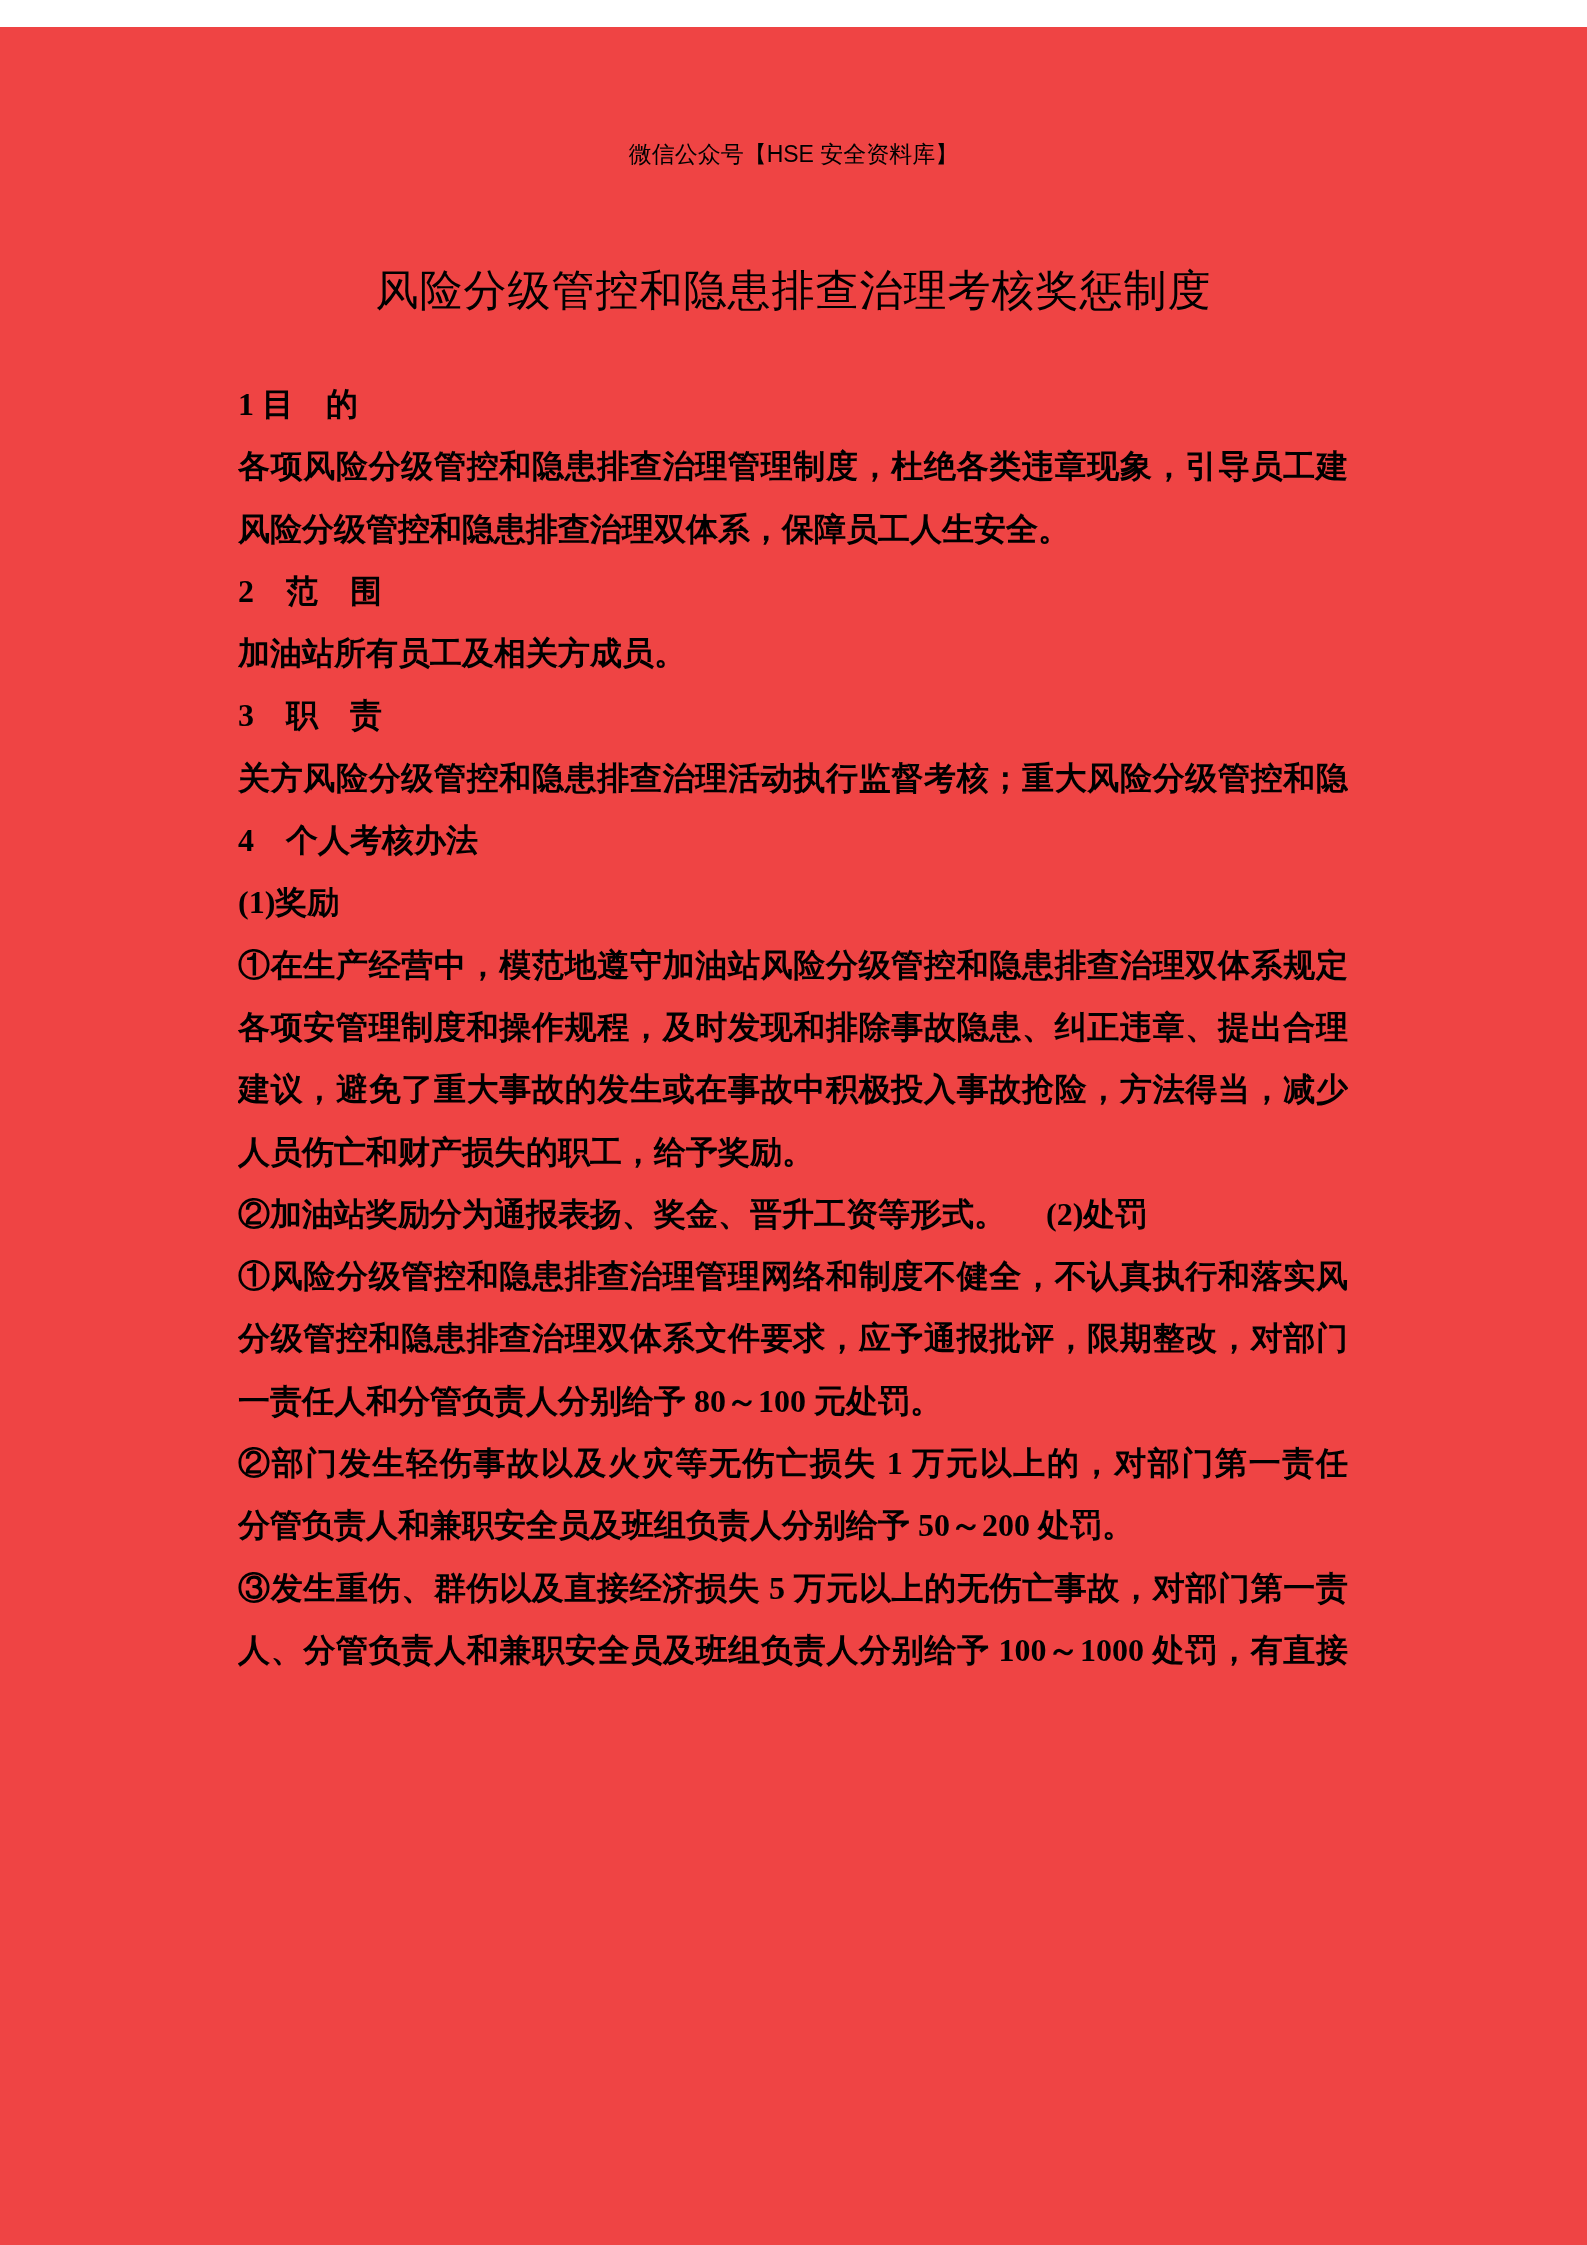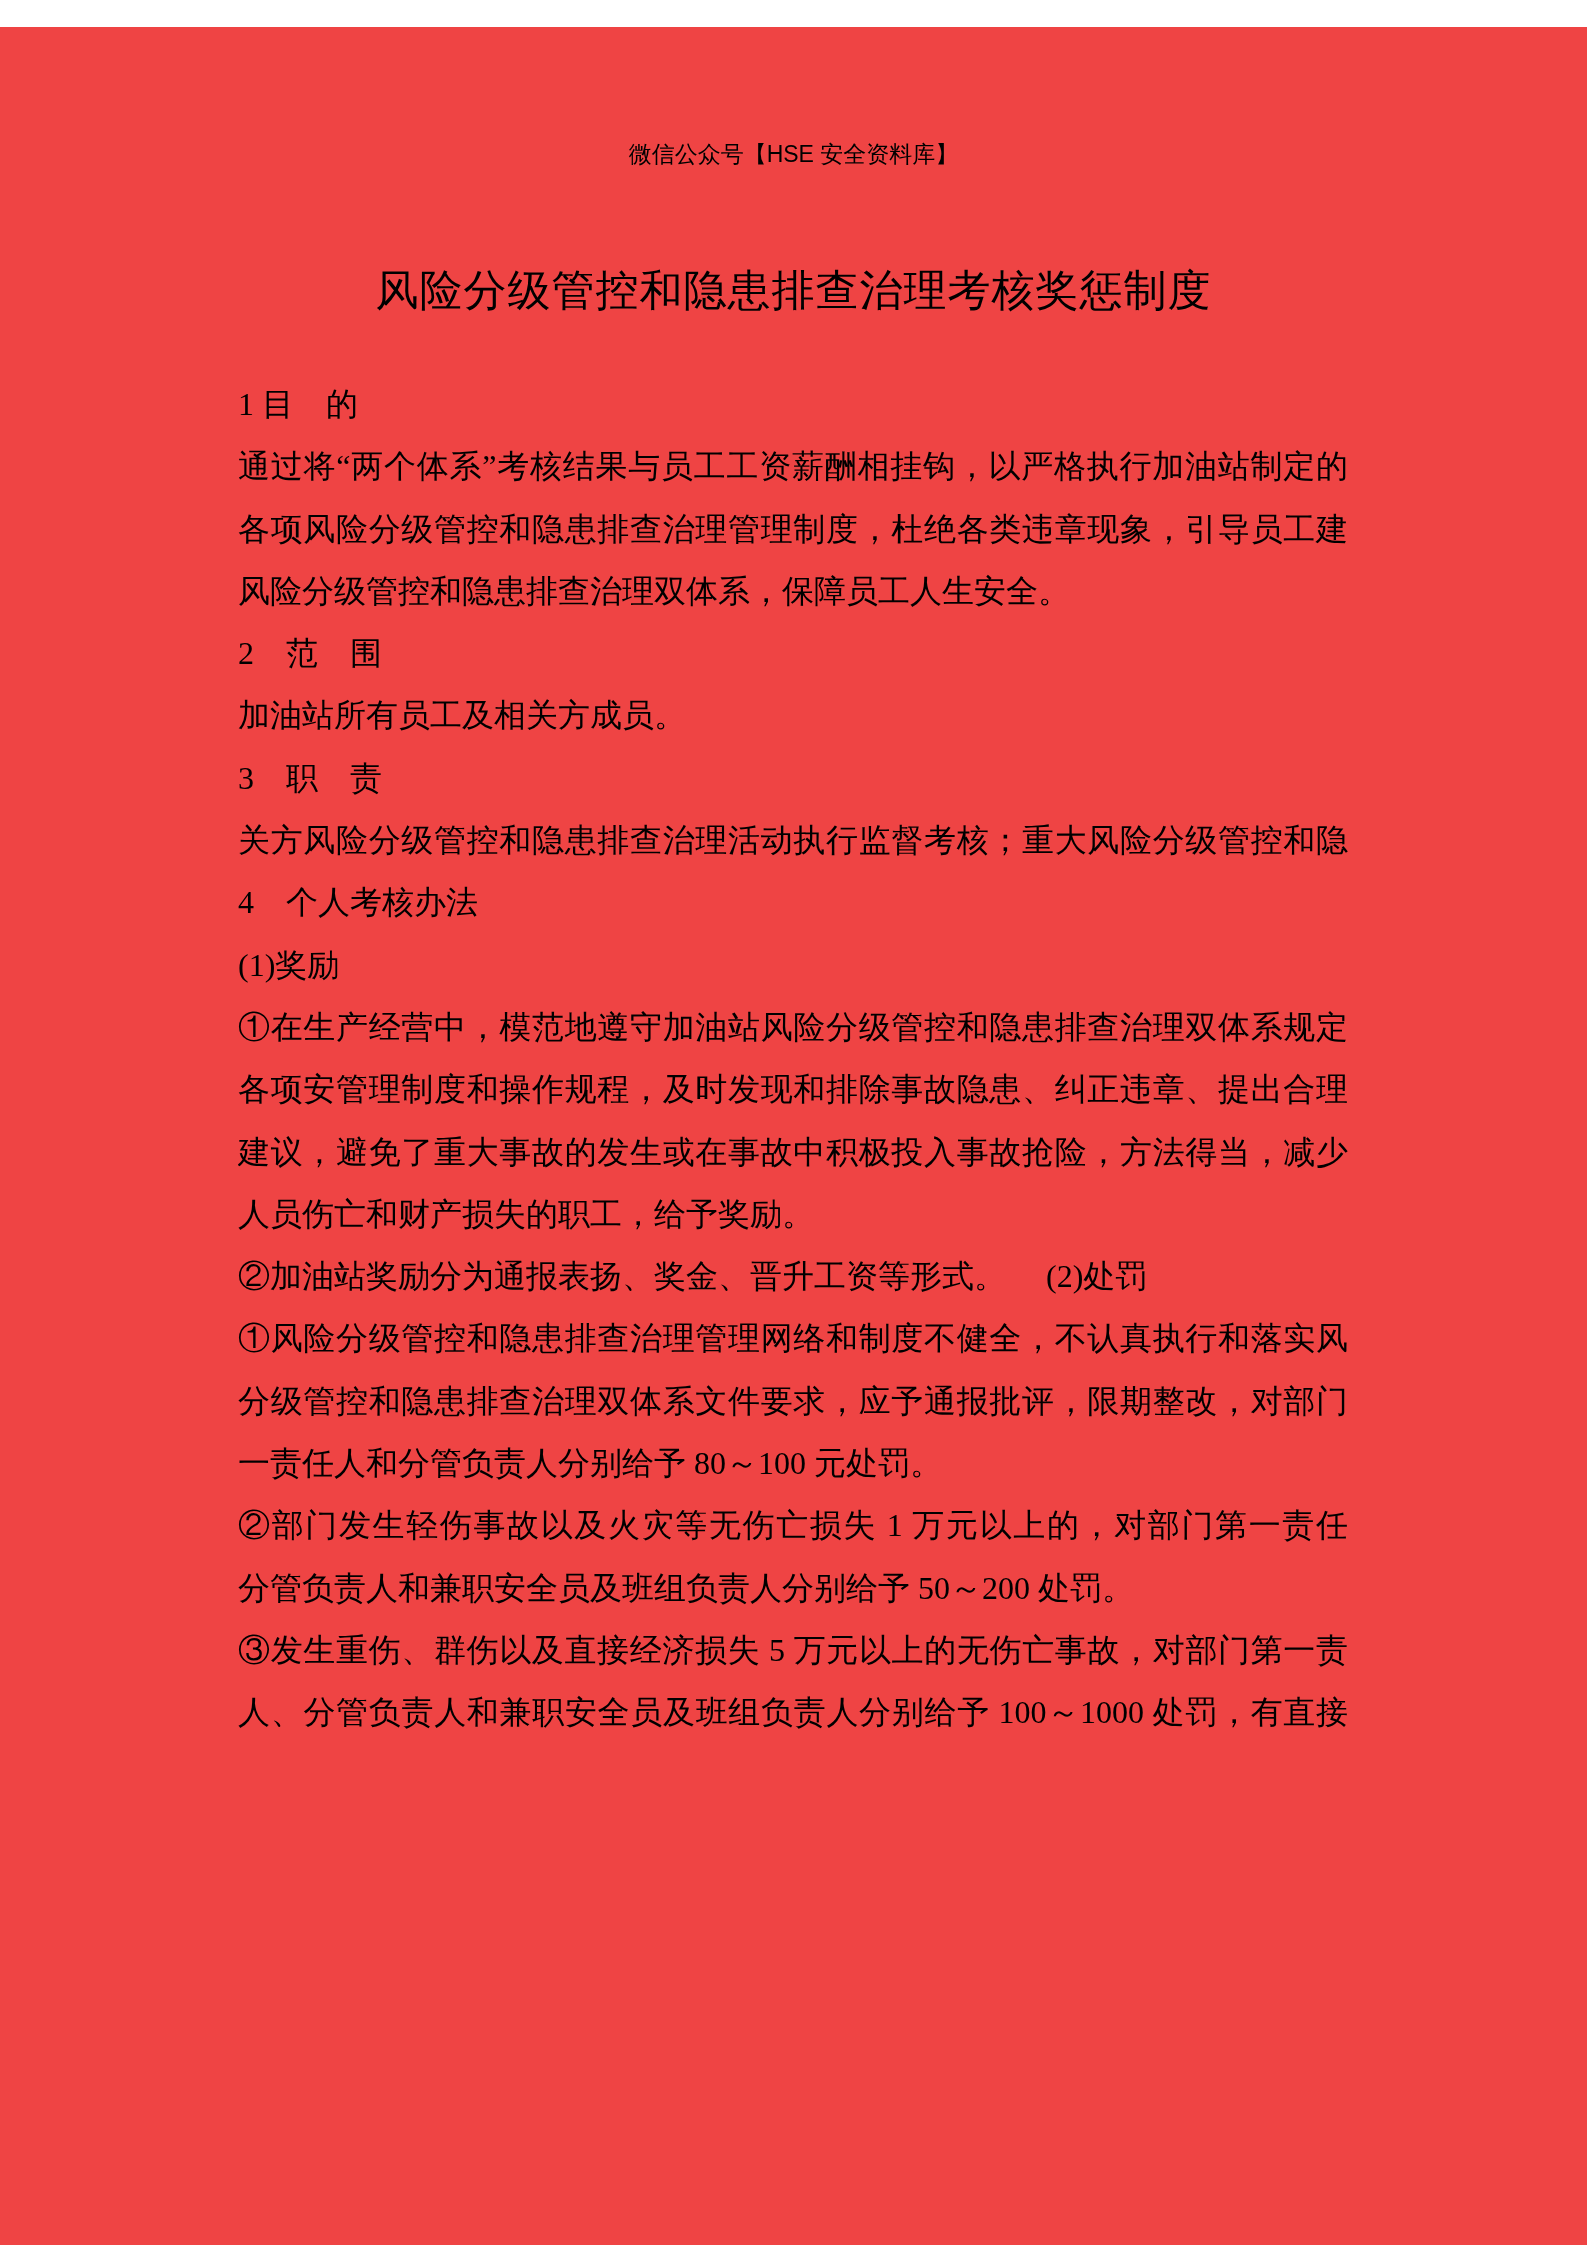--- a/index.html
+++ b/index.html
@@ -47,36 +47,36 @@
     left: 238px;
     width: 1110px;
     font-size: 32px;
     color: #000000;
   }
   .line {
     height: 62.3px;
     line-height: 62.3px;
     overflow: hidden;
     text-align: left;
+    font-weight: bold;
   }
   .line.j {
     text-align: justify;
     text-align-last: justify;
     text-justify: inter-character;
   }
 </style>
 </head>
 <body>
 
 <div class="page">
   <div class="header-watermark">微信公众号【HSE 安全资料库】</div>
   <h1 class="page-title">风险分级管控和隐患排查治理考核奖惩制度</h1>
   <div class="doc-body">
       <div class="line">1 目　的</div>
-      <div class="line j">通过将“两个体系”考核结果与员工工资薪酬相挂钩，以严格执行加油站制定的</div>
       <div class="line j">各项风险分级管控和隐患排查治理管理制度，杜绝各类违章现象，引导员工建立</div>
       <div class="line">风险分级管控和隐患排查治理双体系，保障员工人生安全。</div>
       <div class="line">2　范　围</div>
       <div class="line">加油站所有员工及相关方成员。</div>
       <div class="line">3　职　责</div>
       <div class="line j">关方风险分级管控和隐患排查治理活动执行监督考核；重大风险分级管控和隐患</div>
       <div class="line">4　个人考核办法</div>
       <div class="line">(1)奖励</div>
       <div class="line j">①在生产经营中，模范地遵守加油站风险分级管控和隐患排查治理双体系规定的</div>
       <div class="line j">各项安管理制度和操作规程，及时发现和排除事故隐患、纠正违章、提出合理化</div>

